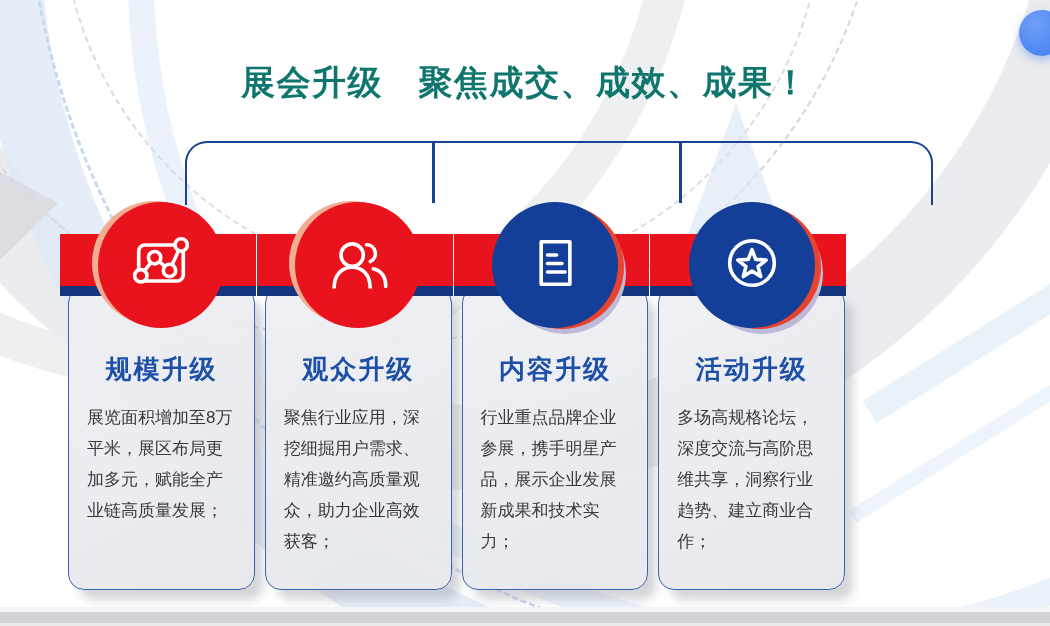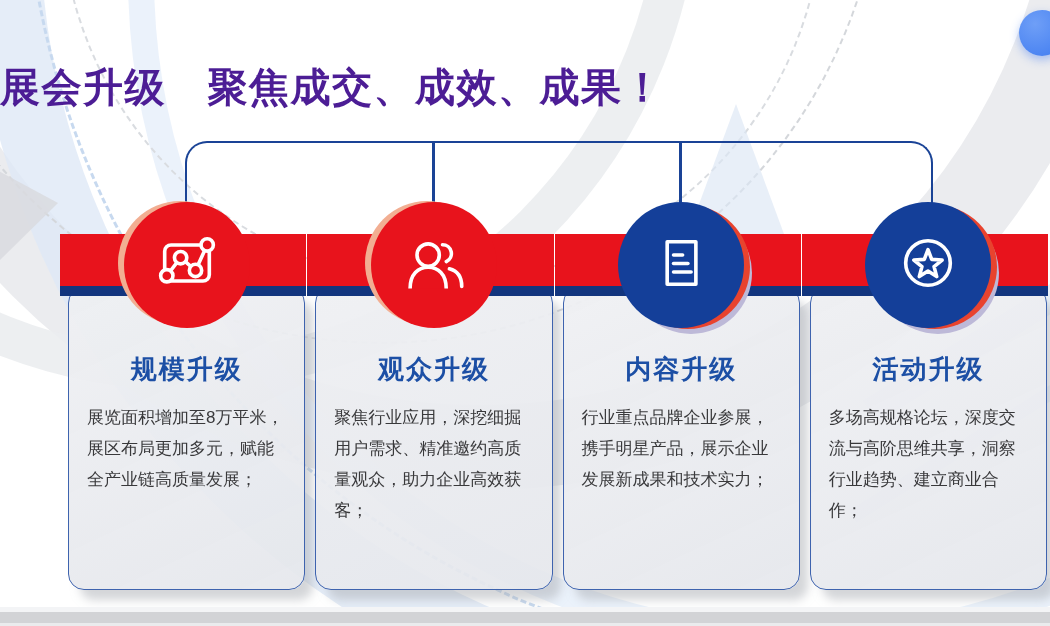--- a/index.html
+++ b/index.html
@@ -29,33 +29,33 @@
   .arrow-center{width:96px;height:130px;left:688px;top:104px;background:#dbe7f5;opacity:.65;
     clip-path:polygon(50% 0,100% 100%,0 100%);}
   .stripe-blue1{width:260px;height:26px;right:-60px;top:330px;background:#e3edf8;
     transform:rotate(-32deg);opacity:.8;}
   .stripe-blue2{width:300px;height:14px;right:-80px;top:430px;background:#e9f1fa;
     transform:rotate(-32deg);opacity:.8;}
 
   
   .main-title{
     position:absolute;left:0;right:0;top:60px;z-index:2;
-    text-align:left;font-size:40px;font-weight:900;color:#4c1d95;
+    text-align:center;font-size:34px;font-weight:900;color:#0f766e;
     letter-spacing:1.5px;
   }
 
   
   .bracket{position:absolute;left:185px;top:141px;width:744px;height:62px;z-index:1;
     border:2.5px solid #1a4396;border-bottom:none;border-radius:22px 22px 0 0;}
   .bracket-tick{position:absolute;top:141px;width:2.5px;height:62px;background:#1a4396;z-index:1;}
   .tick-2{left:432px;}
   .tick-3{left:679px;}
 
   
-  .cards{position:absolute;left:68px;top:287px;width:979px;height:303px;
+  .cards{position:absolute;left:68px;top:287px;width:777px;height:303px;
     display:flex;gap:10px;z-index:2;}
   .card{position:relative;flex:1;border:1.5px solid #3e63ae;border-radius:16px;
     background:linear-gradient(155deg,rgba(239,240,243,.95),rgba(229,231,236,.92));
     box-shadow:10px 12px 10px -2px rgba(170,173,180,.5);}
   .ribbon{position:absolute;top:-54px;left:-9px;right:-2px;height:52px;
     background:#e8131c;z-index:2;}
   .ribbon::after{content:"";position:absolute;left:0;right:0;top:52px;height:10px;
     background:#12357e;}
   .big-circle{position:absolute;top:-86px;left:50%;margin-left:-63px;width:126px;height:126px;
     border-radius:50%;z-index:3;display:flex;align-items:center;justify-content:center;}

